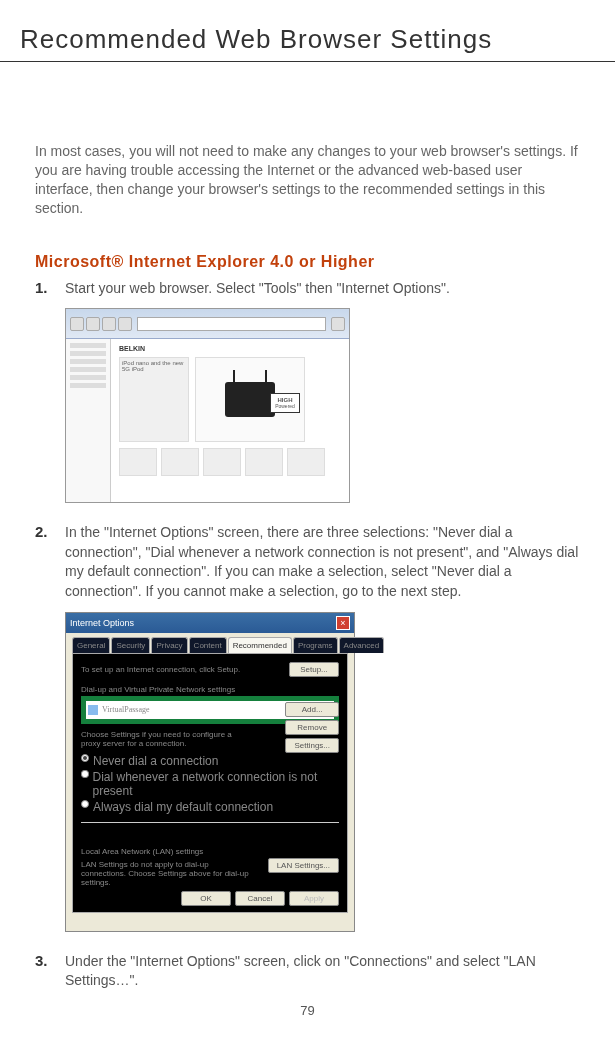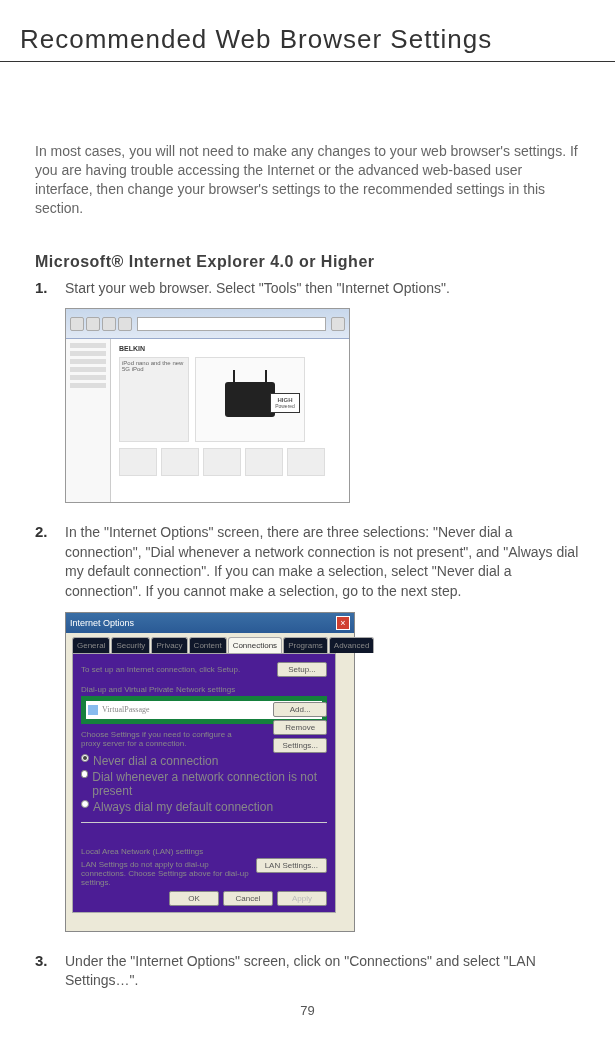--- a/index.html
+++ b/index.html
@@ -31,21 +31,21 @@
     }
     .intro-text {
       font-size: 14px;
       line-height: 1.35;
       color: #666;
       margin-bottom: 35px;
     }
     .subheading {
       font-size: 16px;
       font-weight: bold;
-      color: #404040;
+      color: #c2410c;
       letter-spacing: 0.5px;
       margin-bottom: 8px;
       font-stretch: condensed;
     }
     .step-row {
       display: flex;
       margin-bottom: 10px;
     }
     .step-num {
       font-weight: bold;
@@ -247,23 +247,23 @@
       border-radius: 3px 3px 0 0;
       color: #888;
     }
     .tab.active {
       background: #f8f7f0;
       color: #333;
       position: relative;
       z-index: 2;
     }
     .dialog-body {
-      background: #4c1d95;
+      background: #000000;
       border: 1px solid #aaa;
-      margin: 0 18px 6px 6px;
+      margin: 0 6px 6px 6px;
       height: 260px;
       padding: 8px;
       position: relative;
     }
     .setup-row {
       display: flex;
       justify-content: space-between;
       align-items: center;
       margin-bottom: 8px;
     }
@@ -444,21 +444,21 @@
     <div class="dialog-shot">
       <div class="dialog-title">
         <span>Internet Options</span>
         <div class="dialog-close">×</div>
       </div>
       <div class="tab-strip">
         <div class="tab">General</div>
         <div class="tab">Security</div>
         <div class="tab">Privacy</div>
         <div class="tab">Content</div>
-        <div class="tab active">Connections</div>
+        <div class="tab active">Recommended</div>
         <div class="tab">Programs</div>
         <div class="tab">Advanced</div>
       </div>
       <div class="dialog-body">
         <div class="setup-row">
           <div class="setup-text">To set up an Internet connection, click Setup.</div>
           <div class="win-btn">Setup...</div>
         </div>
         <div class="group-label">Dial-up and Virtual Private Network settings</div>
         <div class="listbox">

